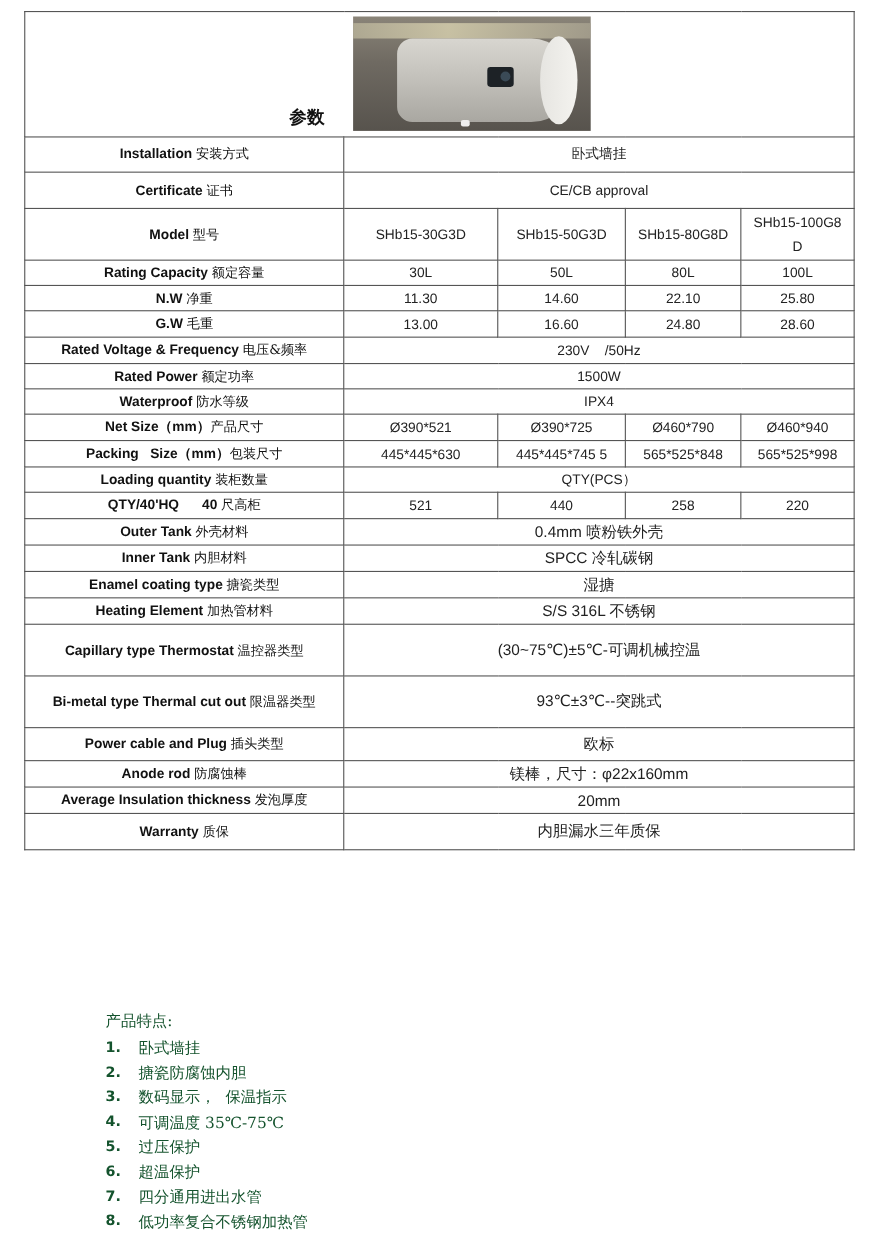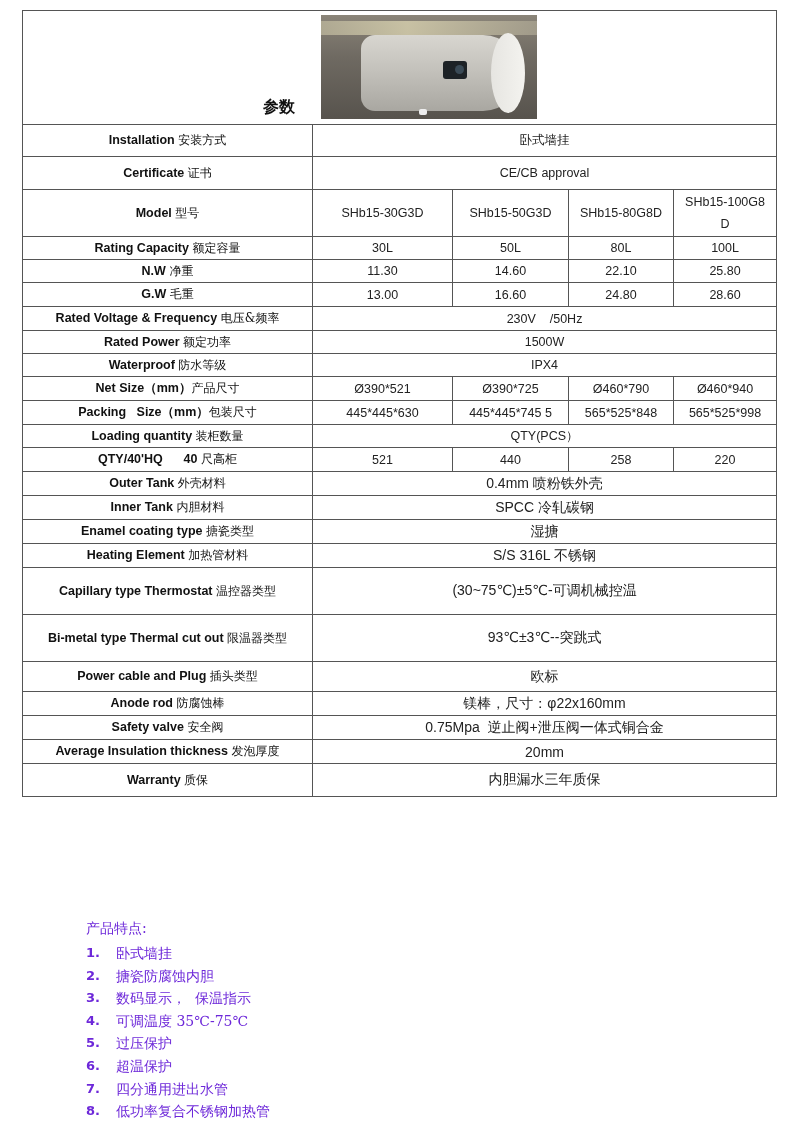--- a/index.html
+++ b/index.html
@@ -24,21 +24,21 @@
               background:linear-gradient(180deg,#d8d6d0 0%,#c4c2bc 45%,#a9a7a1 100%); }
   .hero-img .cap { position:absolute; left:170px; top:18px; width:34px; height:80px; border-radius:50%;
               background:linear-gradient(90deg,#e6e5e1,#f4f3ef); }
   .hero-img .display { position:absolute; left:122px; top:46px; width:24px; height:18px;
               background:#1d2226; border-radius:3px; }
   .hero-img .display::after { content:""; position:absolute; right:3px; top:4px; width:9px; height:9px;
               border-radius:50%; background:#3a4a56; }
   .hero-img .drain { position:absolute; left:98px; top:94px; width:8px; height:6px; background:#eee; border-radius:2px; }
   .features-head td { font-size:17px; font-weight:bold; height:31px; }
   .features-head .cn { font-family:"DejaVu Serif", serif; font-weight:normal; font-size:16px; }
-  .notes { position:absolute; left:86px; top:920px; font-family:"DejaVu Serif", serif; font-size:14px; color:#6d28d9; }
+  .notes { position:absolute; left:96px; top:920px; font-family:"DejaVu Serif", serif; font-size:14px; color:#14532d; }
   .notes .title { margin-bottom:4px; }
   .notes ol { list-style:none; margin:0; padding:0; }
   .notes li { height:22.6px; line-height:22.6px; display:flex; }
   .notes li .num { width:30px; font-family:"DejaVu Sans", sans-serif; font-weight:bold; font-size:13px; }
 </style>
 </head>
 <body>
 
 <div class="sheet">
   <table class="spec">
@@ -165,24 +165,20 @@
       </tr>
       <tr style="height:30px">
         <td class="lbl"><span>Power cable and Plug</span> <span class="cn">插头类型</span></td>
         <td class="val big" colspan="4">欧标</td>
       </tr>
       <tr style="height:24px">
         <td class="lbl"><span>Anode rod</span> <span class="cn">防腐蚀棒</span></td>
         <td class="val big" colspan="4">镁棒，尺寸：φ22x160mm</td>
       </tr>
       <tr style="height:24px">
-        <td class="lbl"><span>Safety valve</span> <span class="cn">安全阀</span></td>
-        <td class="val big" colspan="4" style="white-space:pre">0.75Mpa  逆止阀+泄压阀一体式铜合金</td>
-      </tr>
-      <tr style="height:24px">
         <td class="lbl"><span>Average Insulation thickness</span> <span class="cn">发泡厚度</span></td>
         <td class="val big" colspan="4">20mm</td>
       </tr>
       <tr style="height:33px">
         <td class="lbl"><span>Warranty</span> <span class="cn">质保</span></td>
         <td class="val big" colspan="4">内胆漏水三年质保</td>
       </tr>
     </tbody>
   </table>
 </div>

